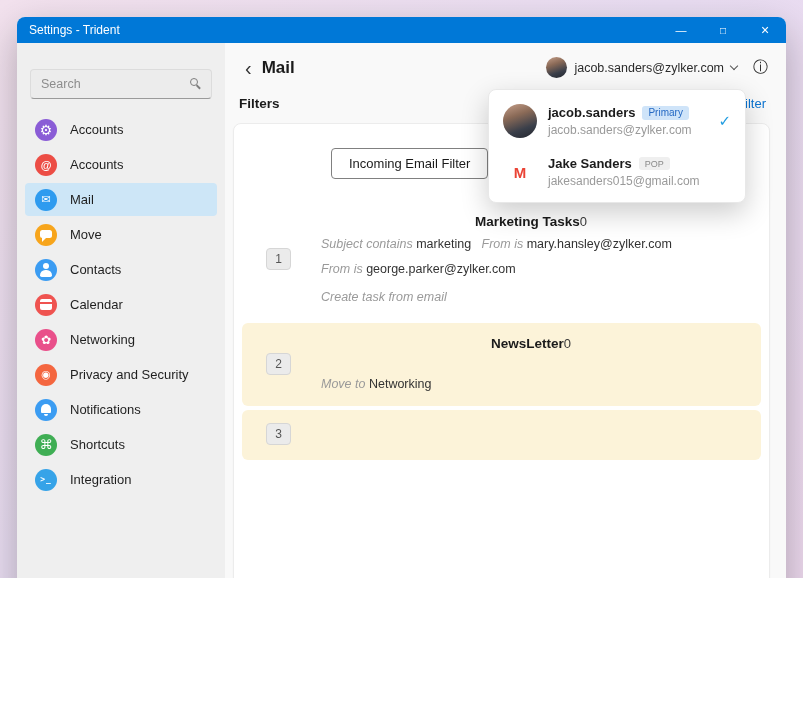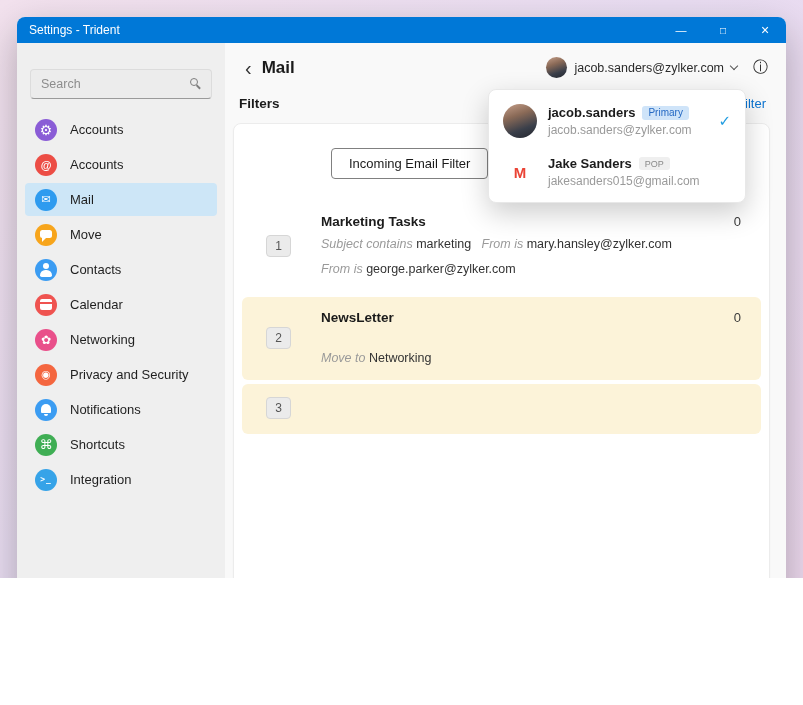--- a/index.html
+++ b/index.html
@@ -65,21 +65,21 @@
         margin:12px 16px 14px 8px; padding:24px 8px 8px 8px; box-shadow:0 1px 2px rgba(0,0,0,.04); overflow:hidden; }
   .ftype-btn { display:inline-block; margin-left:89px; border:1px solid #808080; border-radius:4px;
         background:#fff; padding:7px 17px; font-size:13px; color:#1b1b1b; font-family:inherit; cursor:default; }
   .flist { margin-top:22px; }
   .frow { display:flex; align-items:center; padding:13px 20px 15px 24px; border-radius:6px; margin-bottom:4px; }
   .frow.hl { background:#fcf3d9; }
   .fnum { width:25px; height:22px; background:#ebebeb; border:1px solid #d6d6d6; border-radius:4px;
         color:#555; font-size:12px; display:flex; align-items:center; justify-content:center;
         margin-right:30px; flex-shrink:0; }
   .fbody { flex:1; min-width:0; }
-  .ftr { display:flex; justify-content:space-between; align-items:flex-start; }
+  .ftr { display:flex; justify-content:center; align-items:flex-start; }
   .ftitle { font-size:13.5px; font-weight:700; color:#1b1b1b; }
   .fcount { font-size:13px; color:#3a3a3a; }
   .fline { margin-top:7px; font-size:12.5px; line-height:1.4; }
   .faction { margin-top:12px; font-size:12.5px; }
   .faction.big-gap { margin-top:26px; }
   .mut { font-style:italic; color:#9a9a9a; }
   .val { color:#333; }
   
   .popup { position:absolute; top:46px; right:40px; width:258px; background:#fff; border:1px solid #e8e8e8;
         border-radius:8px; box-shadow:0 10px 28px rgba(0,0,0,.20); z-index:50; padding:5px 0; }
@@ -187,20 +187,21 @@
           <div class="flist">
               <div class="frow">
                 <div class="fnum">1</div>
                 <div class="fbody">
                   <div class="ftr">
                     <div class="ftitle">Marketing Tasks</div>
                     <div class="fcount">0</div>
                   </div>
                   <div class="fline"><span class="mut">Subject contains </span><span class="val">marketing</span><span class="mut">&nbsp;&nbsp; From is </span><span class="val">mary.hansley@zylker.com</span></div>
                   <div class="fline"><span class="mut">From is </span><span class="val">george.parker@zylker.com</span></div>
+                  <div class="faction"><span class="mut">Create task from email</span></div>
                 </div>
               </div>
               <div class="frow hl">
                 <div class="fnum">2</div>
                 <div class="fbody">
                   <div class="ftr">
                     <div class="ftitle">NewsLetter</div>
                     <div class="fcount">0</div>
                   </div>
                   <div class="faction big-gap"><span class="mut">Move to </span><span class="val">Networking</span></div>

